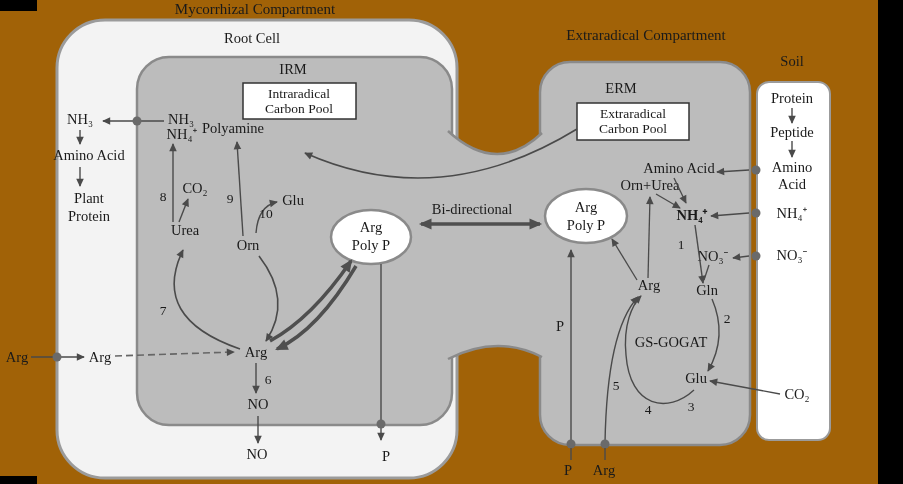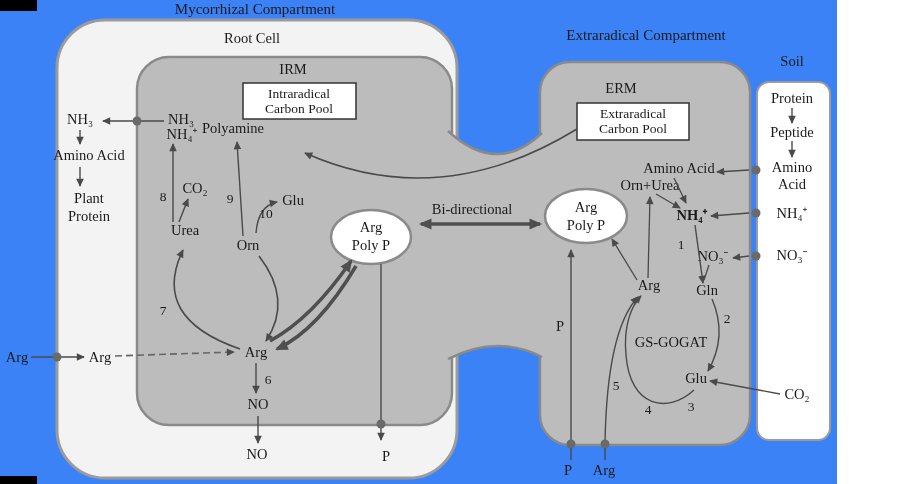--- a/index.html
+++ b/index.html
@@ -1,16 +1,16 @@
 <!DOCTYPE html>
 <html><head>
 <meta charset="utf-8">
 <style>
   html,body{margin:0;padding:0;background:#ffffff}
-  .stage{position:relative;width:837px;height:484px;background:#3b82f6;overflow:hidden}
+  .stage{position:relative;width:903px;height:484px;background:#a16207;overflow:hidden}
   svg{display:block}
   text{font-family:"Liberation Serif",serif;fill:#1a1a1a}
   .t{font-size:14.5px}
   .t15{font-size:15px}
   .num{font-size:13.5px}
   .box-t{font-size:13.5px}
   .bold{font-weight:700}
 </style>
 </head>
 <body>

